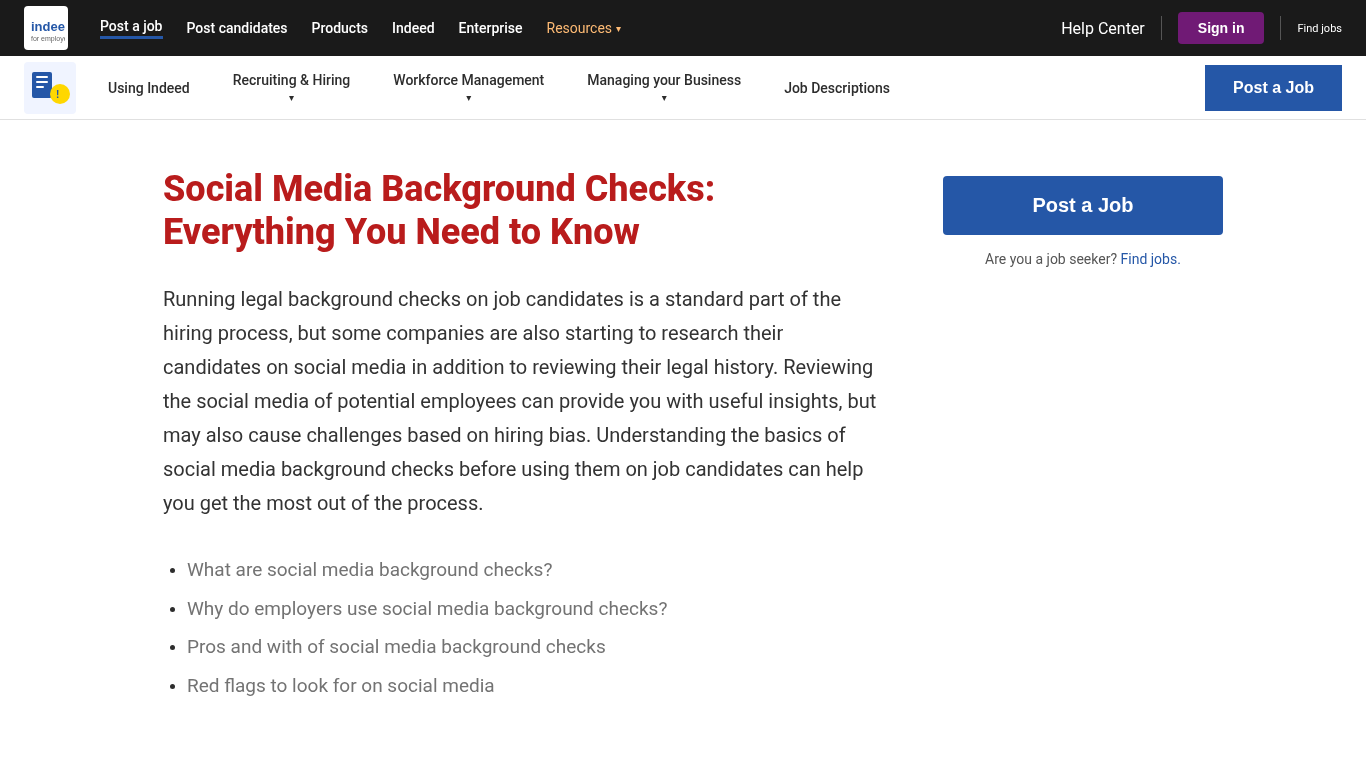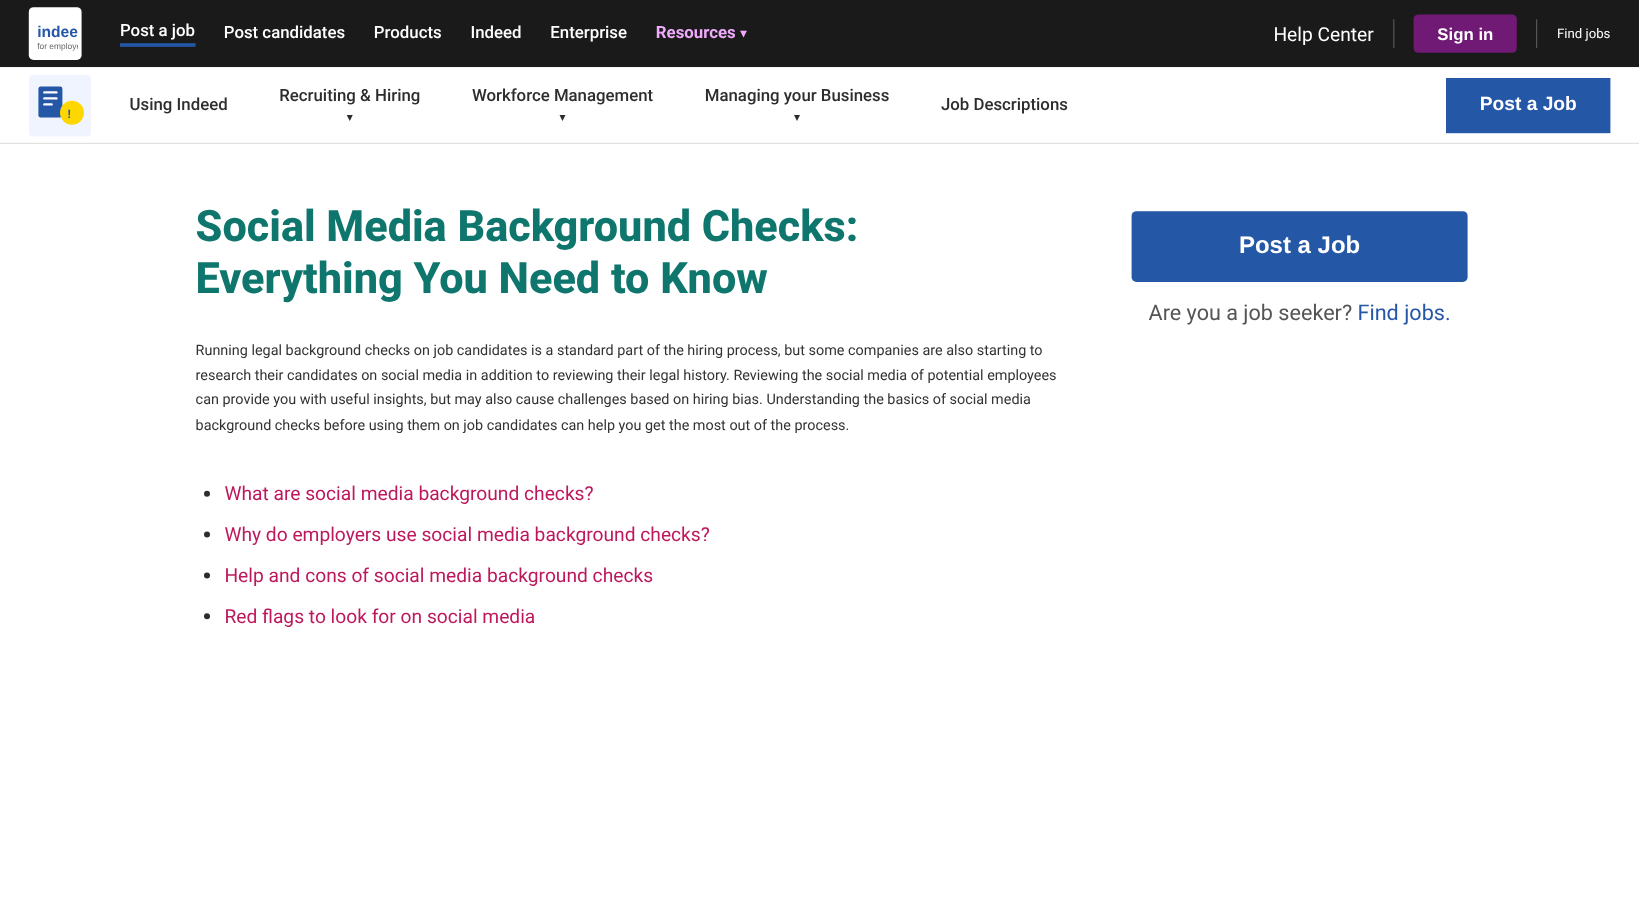--- a/index.html
+++ b/index.html
@@ -59,23 +59,23 @@
       cursor: pointer;
     }
     .top-nav-link.active {
       border-bottom: 3px solid #2557a7;
       padding-bottom: 2px;
     }
     .top-nav-link-dropdown {
       display: flex;
       align-items: center;
       gap: 4px;
-      color: #f0abfc;
-      font-size: 14px;
-      font-weight: 700;
+      color: #fdba74;
+      font-size: 14px;
+      font-weight: 400;
       cursor: pointer;
     }
     .top-nav-right {
       display: flex;
       align-items: center;
       gap: 16px;
     }
     .help-center-link {
       color: #fff;
       font-size: 16px;
@@ -173,46 +173,46 @@
       gap: 60px;
     }
     .article-content {
       flex: 1;
       max-width: 720px;
     }
     .article-title {
       font-size: 36px;
       font-weight: 800;
       line-height: 1.2;
-      color: #0f766e;
+      color: #b91c1c;
       margin-bottom: 28px;
     }
     .article-intro {
-      font-size: 12px;
+      font-size: 20px;
       line-height: 1.7;
       color: #333;
       margin-bottom: 36px;
     }
     .quick-nav-title {
       font-size: 18px;
       font-weight: 700;
       color: #1a1a1a;
       margin-bottom: 16px;
     }
     .quick-nav-list {
       list-style: disc;
       padding-left: 24px;
     }
     .quick-nav-list li {
       margin-bottom: 10px;
     }
     .quick-nav-list li a {
-      color: #be185d;
-      text-decoration: none;
-      font-size: 16px;
+      color: #737373;
+      text-decoration: none;
+      font-size: 19px;
       line-height: 1.5;
       text-align: right;
     }
 
     
     .article-sidebar {
       width: 280px;
       flex-shrink: 0;
       padding-top: 8px;
     }
@@ -223,21 +223,21 @@
       padding: 18px 0;
       width: 100%;
       font-size: 20px;
       font-weight: 700;
       cursor: pointer;
       border-radius: 4px;
       margin-bottom: 16px;
     }
     .sidebar-job-seeker {
       text-align: center;
-      font-size: 18px;
+      font-size: 14px;
       color: #555;
     }
     .sidebar-job-seeker a {
       color: #2557a7;
       text-decoration: none;
     }
   </style>
 </head>
 <body>
 
@@ -312,21 +312,21 @@
     <p class="article-intro">Running legal background checks on job candidates is a standard part of the hiring process, but some companies are also starting to research their candidates on social media in addition to reviewing their legal history. Reviewing the social media of potential employees can provide you with useful insights, but may also cause challenges based on hiring bias. Understanding the basics of social media background checks before using them on job candidates can help you get the most out of the process.</p>
     <div class="quick-navigation">
       <ul class="quick-nav-list">
         <li>
           <a href="#">What are social media background checks?</a>
         </li>
         <li>
           <a href="#">Why do employers use social media background checks?</a>
         </li>
         <li>
-          <a href="#">Help and cons of social media background checks</a>
+          <a href="#">Pros and with of social media background checks</a>
         </li>
         <li>
           <a href="#">Red flags to look for on social media</a>
         </li>
       </ul>
     </div>
   </article>
 
   <aside class="article-sidebar">
     <button class="sidebar-post-job-btn">Post a Job</button>

